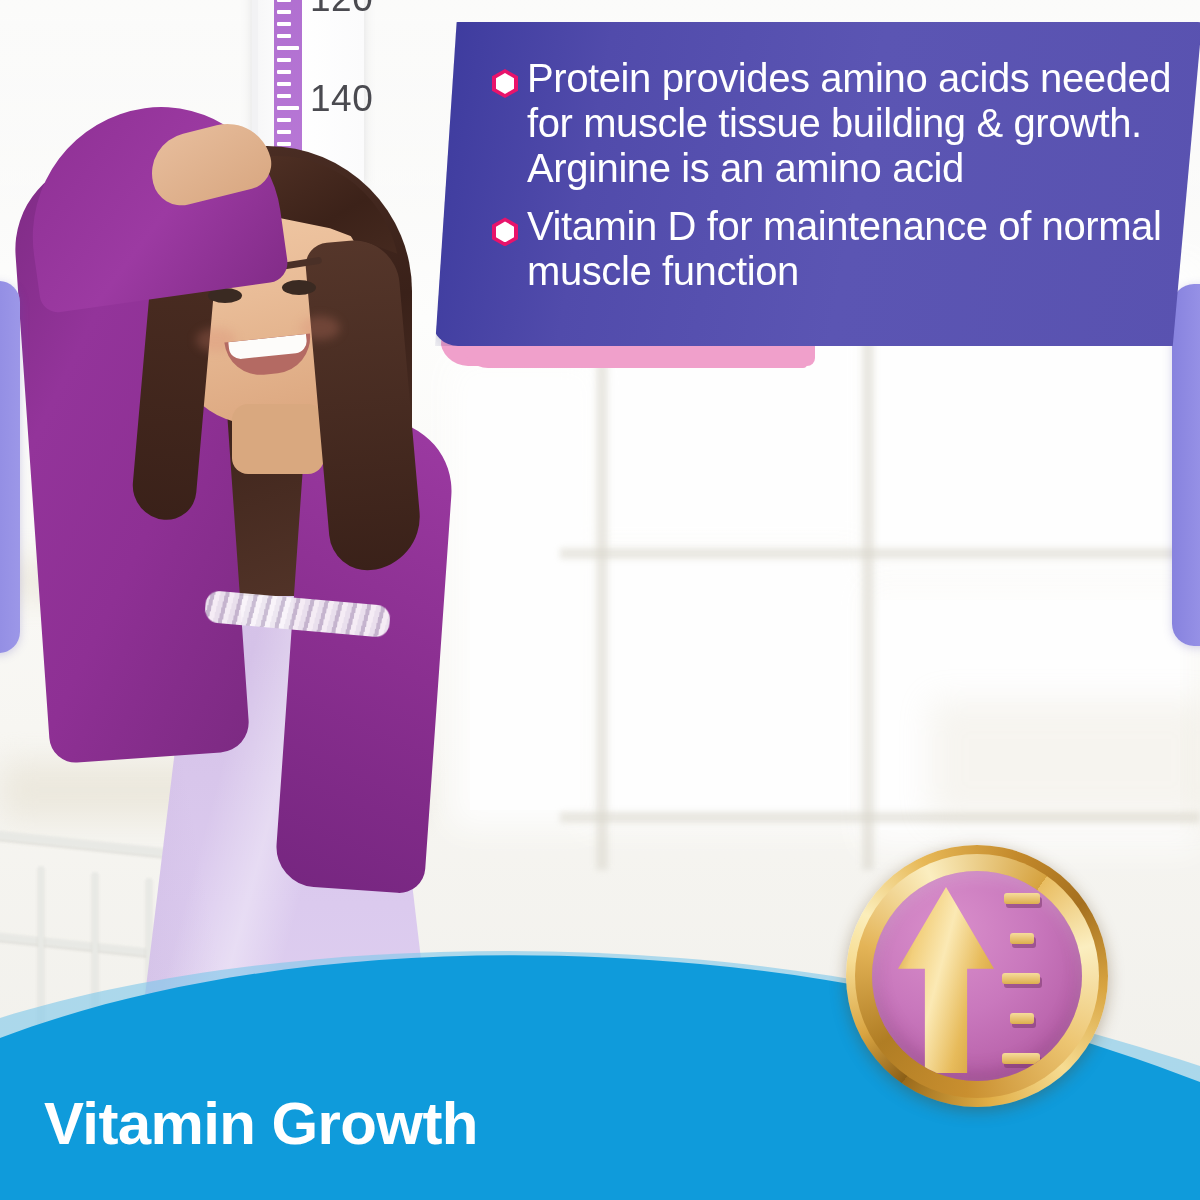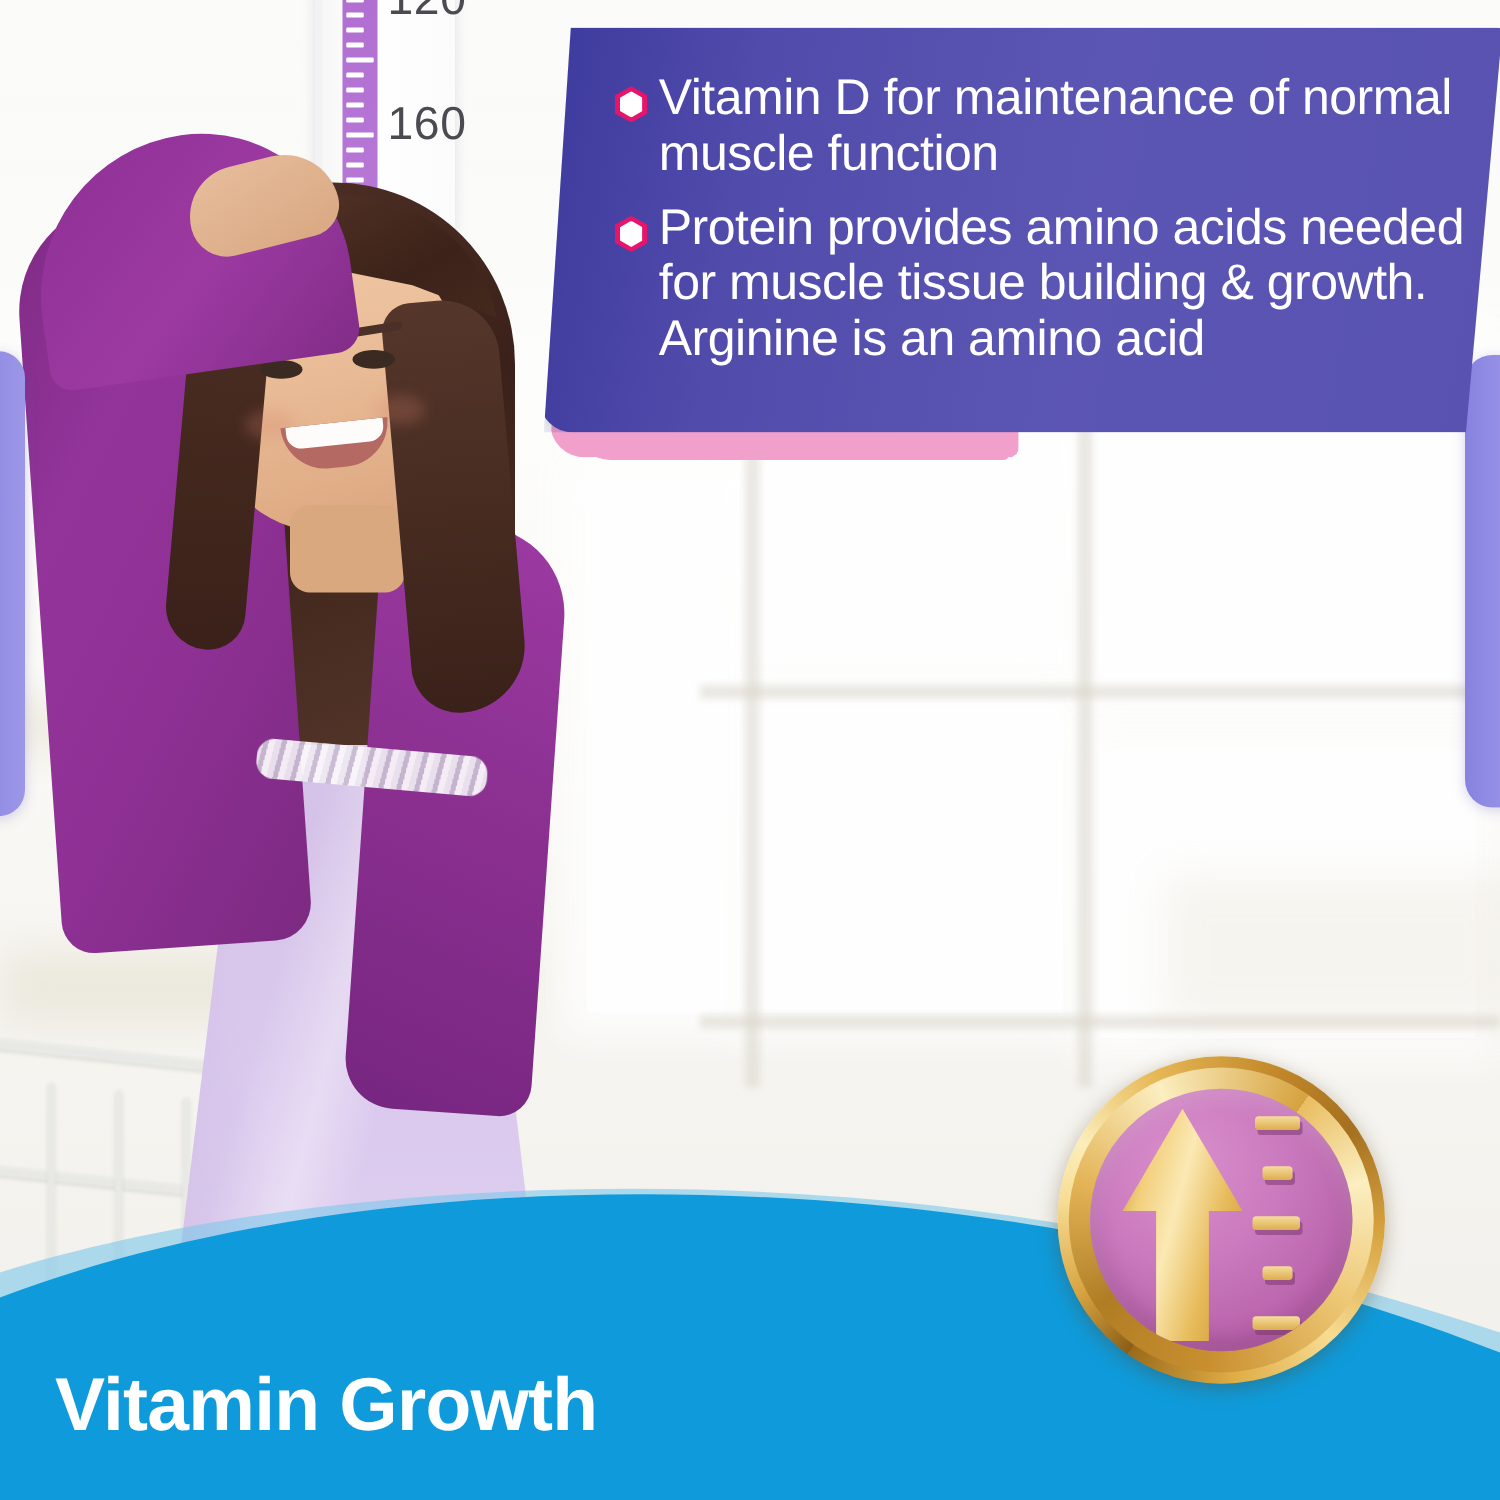--- a/index.html
+++ b/index.html
@@ -282,21 +282,21 @@
       <i style="top:102px;width:14px;"></i>
         <i style="top:114px;width:14px;"></i>
       <i style="top:126px;width:22px;"></i>
         <i style="top:138px;width:14px;"></i>
       <i style="top:150px;width:14px;"></i>
         <i style="top:162px;width:14px;"></i>
       <i style="top:174px;width:14px;"></i>
         <i style="top:186px;width:22px;"></i>
     </div>
     <div class="ruler-num" style="top:-12px;">120</div>
-    <div class="ruler-num" style="top:88px;">160</div>
+    <div class="ruler-num" style="top:88px;">140</div>
   </div>
 
   <div class="girl">
     <div class="g dress"></div>
     <div class="g dress-shade"></div>
     <div class="g hair-back"></div>
     <div class="g cardigan-l"></div>
     <div class="g cardigan-r"></div>
     <div class="g face"></div>
     <div class="g neck"></div>
@@ -320,25 +320,25 @@
   <div class="side-bar left"></div>
   <div class="side-bar right"></div>
 
   <div class="callout-wrap">
     <div class="callout-pink"></div>
     <div class="callout-pink2"></div>
     <div class="callout">
       <div class="callout-inner">
         <div class="bullet-row">
           <span class="hexagon"></span>
-          <span class="bullet-text">Vitamin D for maintenance of normal muscle function</span>
+          <span class="bullet-text">Protein provides amino acids needed for muscle tissue building &amp; growth. Arginine is an amino acid</span>
         </div>
         <div class="bullet-row">
           <span class="hexagon"></span>
-          <span class="bullet-text">Protein provides amino acids needed for muscle tissue building &amp; growth. Arginine is an amino acid</span>
+          <span class="bullet-text">Vitamin D for maintenance of normal muscle function</span>
         </div>
       </div>
     </div>
   </div>
 
   <div class="wave-light">
     <svg width="1200" height="300" viewBox="0 0 1200 300" preserveAspectRatio="none">
       <path d="M0,118 C180,62 430,38 680,58 C880,74 1060,120 1200,166 L1200,300 L0,300 Z" fill="#7fc8ea" fill-opacity="0.62"></path>
     </svg>
   </div>

